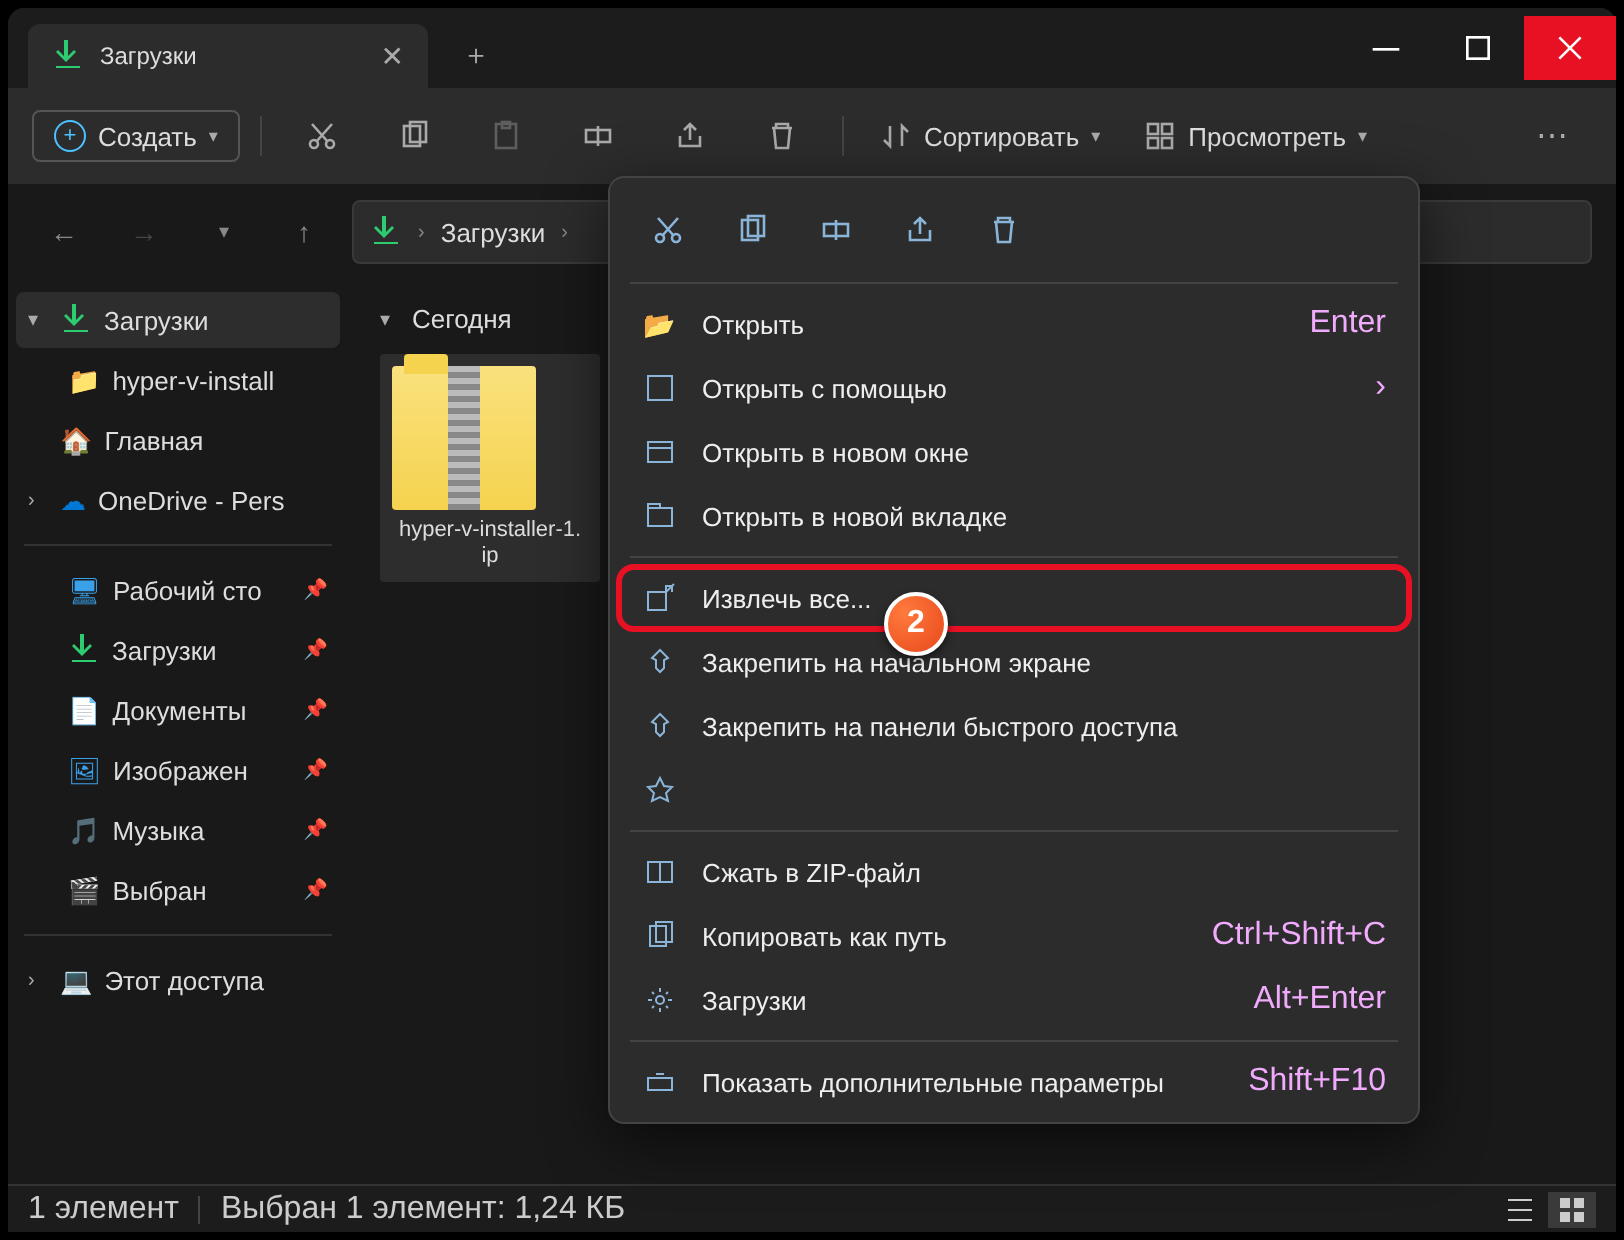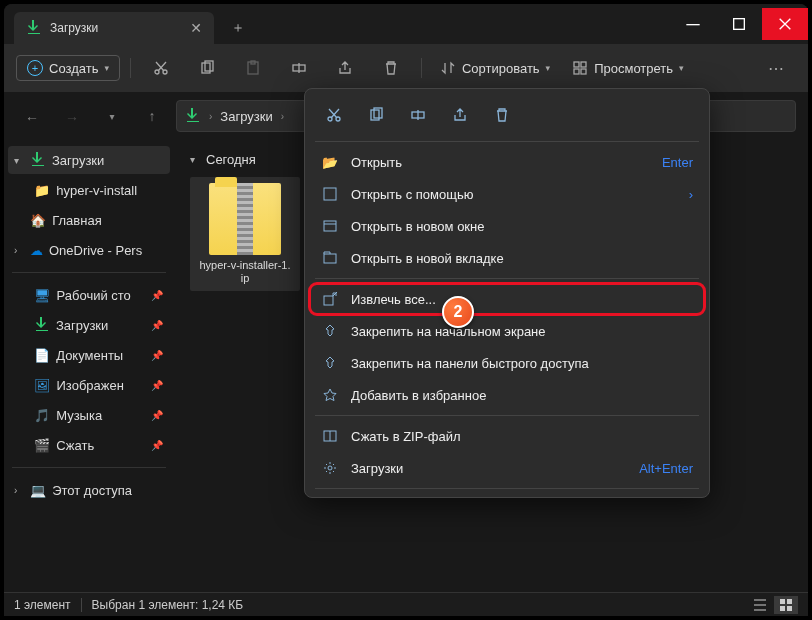--- a/index.html
+++ b/index.html
@@ -35,40 +35,40 @@
 .sb-item { height:28px; display:flex; align-items:center; gap:6px; padding:0 6px; color:#ddd; font-size:13px; border-radius:4px; white-space:nowrap; }
 .sb-item.active { background:#2d2d2d; }
 .sb-item.indent { padding-left:26px; }
 .sb-item.indent2 { padding-left:26px; }
 .sb-chev { color:#aaa; font-size:10px; width:10px; }
 .sb-sep { height:1px; background:#333; margin:6px 4px; }
 .pin { margin-left:auto; color:#888; font-size:10px; }
 
 .content { flex:1; padding:12px 16px; position:relative; }
 .group-label { color:#ddd; font-size:13px; display:flex; align-items:center; gap:6px; margin-bottom:10px; }
-.file { width:110px; display:flex; flex-direction:column; align-items:center; gap:4px; padding:6px; background:#2d2d2d; border-radius:2px; }
+.file { width:110px; display:flex; flex-direction:column; gap:4px; padding:6px; background:#2d2d2d; border-radius:2px; }
 .file-icon { width:72px; height:72px; background:linear-gradient(#fae17d,#f5d34f); border-radius:2px; position:relative; }
 .file-icon::before { content:''; position:absolute; top:0; left:6px; width:22px; height:10px; background:#f5d34f; border-radius:2px 2px 0 0; transform:translateY(-6px); }
 .zipper { position:absolute; left:50%; top:0; bottom:0; width:16px; transform:translateX(-50%); background:repeating-linear-gradient(0deg,#888 0 3px,#bbb 3px 6px); }
 .file-name { color:#ddd; font-size:11px; text-align:center; line-height:1.2; }
 
 
 .ctx { position:absolute; top:84px; left:300px; width:406px; background:#2c2c2c; border:1px solid #444; border-radius:8px; padding:4px; box-shadow:0 8px 30px rgba(0,0,0,.6); }
 .ctx-iconrow { display:flex; gap:8px; padding:6px 8px; }
 .ctx-iconbtn { width:34px; height:32px; display:flex; align-items:center; justify-content:center; color:#8ab4d8; border-radius:4px; }
 .ctx-sep { height:1px; background:#444; margin:4px 6px; }
 .ctx-item { height:32px; display:flex; align-items:center; gap:12px; padding:0 12px; color:#eee; font-size:13px; border-radius:4px; }
 .ctx-item .ic { width:18px; display:flex; justify-content:center; color:#8ab4d8; }
-.ctx-item .sc { margin-left:auto; color:#3b82f6; font-size:13px; }
+.ctx-item .sc { margin-left:auto; color:#f0abfc; font-size:16px; }
 .ctx-item.highlight { outline:3px solid #e81123; outline-offset:-2px; border-radius:8px; }
 
 .badge { position:absolute; width:32px; height:32px; background:radial-gradient(circle at 30% 30%,#ff7a3d,#e8481c); border-radius:50%; color:#fff; font-weight:bold; font-size:16px; display:flex; align-items:center; justify-content:center; box-shadow:0 2px 4px rgba(0,0,0,.5); border:2px solid #fff; }
 
 
-.statusbar { height:24px; background:#1c1c1c; border-top:1px solid #333; display:flex; align-items:center; padding:0 10px; color:#ccc; font-size:12px; gap:10px; }
+.statusbar { height:24px; background:#1c1c1c; border-top:1px solid #333; display:flex; align-items:center; padding:0 10px; color:#ccc; font-size:16px; gap:10px; }
 .ssep { width:1px; height:14px; background:#444; }
 .view-toggle { margin-left:auto; display:flex; gap:2px; }
 .vt { width:24px; height:18px; display:flex; align-items:center; justify-content:center; color:#ccc; }
 .vt.active { background:#3a3a3a; }
 
 svg { width:16px; height:16px; }
 .i-dl { color:#2ecc71; }
 </style>
 </head>
 <body>
@@ -228,21 +228,21 @@
         <span>Изображен</span>
         <span class="pin">📌</span>
       </div>
       <div class="sb-item indent2">
         <span style="color:#e74c8c">🎵</span>
         <span>Музыка</span>
         <span class="pin">📌</span>
       </div>
       <div class="sb-item indent2">
         <span style="color:#8e44ad">🎬</span>
-        <span>Сжать</span>
+        <span>Выбран</span>
         <span class="pin">📌</span>
       </div>
       <div class="sb-sep"></div>
       <div class="sb-item">
         <span class="sb-chev">›</span>
         <span style="color:#3aa0e8">💻</span>
         <span>Этот доступа</span>
       </div>
     </div>
 
@@ -372,40 +372,59 @@
           </svg>
         </span>
         <span>Закрепить на панели быстрого доступа</span>
       </div>
     <div class="ctx-item">
         <span class="ic">
           <svg viewBox="0 0 16 16" fill="none" stroke="currentColor">
             <path d="M8 2l2 4 4 .5-3 3 1 4-4-2-4 2 1-4-3-3 4-.5z"></path>
           </svg>
         </span>
-        <span>Добавить в избранное</span>
       </div>
     <div class="ctx-sep"></div>
     <div class="ctx-item">
         <span class="ic">
           <svg viewBox="0 0 16 16" fill="none" stroke="currentColor">
             <rect x="2" y="3" width="12" height="10"></rect>
             <path d="M8 3v10"></path>
           </svg>
         </span>
         <span>Сжать в ZIP-файл</span>
       </div>
     <div class="ctx-item">
         <span class="ic">
           <svg viewBox="0 0 16 16" fill="none" stroke="currentColor">
+            <rect x="3" y="3" width="8" height="10"></rect>
+            <rect x="6" y="1" width="8" height="10"></rect>
+          </svg>
+        </span>
+        <span>Копировать как путь</span>
+        <span class="sc">Ctrl+Shift+C</span>
+      </div>
+    <div class="ctx-item">
+        <span class="ic">
+          <svg viewBox="0 0 16 16" fill="none" stroke="currentColor">
             <circle cx="8" cy="8" r="2"></circle>
             <path d="M8 2v2M8 12v2M2 8h2M12 8h2M4 4l1 1M11 11l1 1M4 12l1-1M11 5l1-1"></path>
           </svg>
         </span>
         <span>Загрузки</span>
         <span class="sc">Alt+Enter</span>
       </div>
     <div class="ctx-sep"></div>
+    <div class="ctx-item">
+        <span class="ic">
+          <svg viewBox="0 0 16 16" fill="none" stroke="currentColor">
+            <rect x="2" y="6" width="12" height="6"></rect>
+            <path d="M6 4h4"></path>
+          </svg>
+        </span>
+        <span>Показать дополнительные параметры</span>
+        <span class="sc">Shift+F10</span>
+      </div>
   </div>
 
   <div class="badge" style="top:292px; left:438px;">2</div>
 
 </div>
 
 </body></html>

